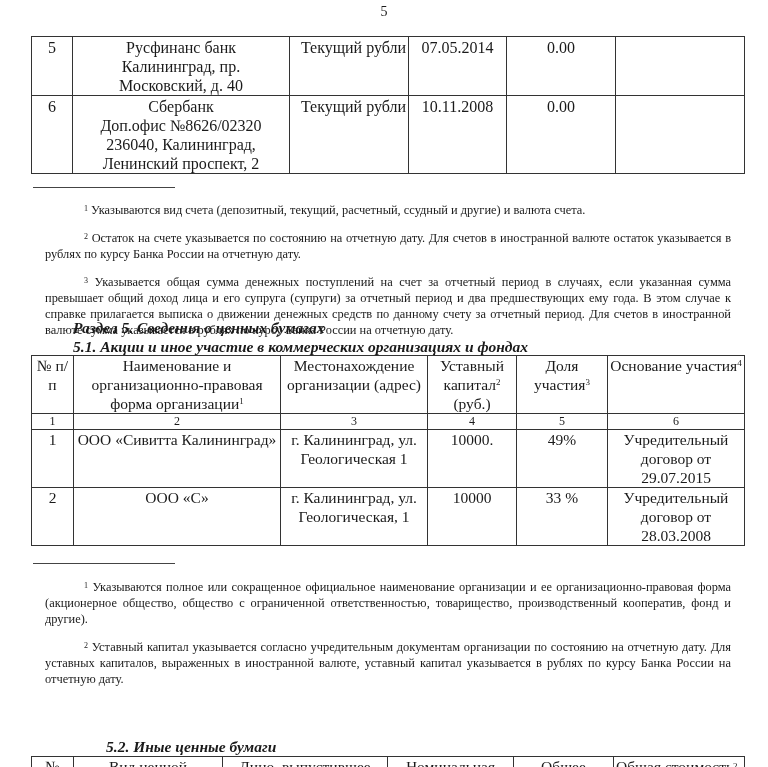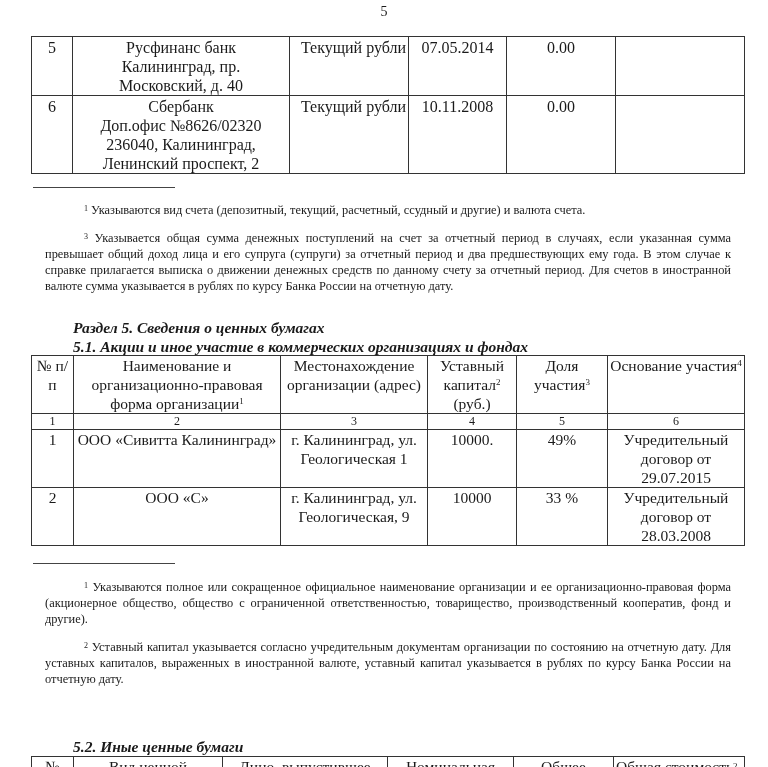--- a/index.html
+++ b/index.html
@@ -75,20 +75,21 @@
     <td>10.11.2008</td>
     <td>0.00</td>
     <td></td>
   </tr>
 </tbody>
   </table>
 
 <div class="abs sep" style="top:187px;"></div>
 <div class="abs fn" style="top:190px;">
   <p><sup>1</sup> <span>Указываются вид счета (депозитный, текущий, расчетный, ссудный и другие) и валюта счета.</span></p>
+  <p><sup>2</sup> <span>Остаток на счете указывается по состоянию на отчетную дату. Для счетов в иностранной валюте остаток указывается в рублях по курсу Банка России на отчетную дату.</span></p>
   <p style="margin-top:3px;"><sup>3</sup> <span>Указывается общая сумма денежных поступлений на счет за отчетный период в случаях, если указанная сумма превышает общий доход лица и его супруга (супруги) за отчетный период и два предшествующих ему года. В этом случае к справке прилагается выписка о движении денежных средств по данному счету за отчетный период. Для счетов в иностранной валюте сумма указывается в рублях по курсу Банка России на отчетную дату.</span></p>
 </div>
 
 <div class="abs h" style="top:318px;">Раздел 5. Сведения о ценных бумагах</div>
 <div class="abs h" style="top:337px;">5.1. Акции и иное участие в коммерческих организациях и фондах</div>
 
 <table class="t2">
   <colgroup>
     <col style="width:42px">
       <col style="width:207px">
@@ -118,35 +119,35 @@
     <td>1</td>
     <td>ООО «Сивитта Калининград»</td>
     <td>г. Калининград, ул. Геологическая 1</td>
     <td>10000.</td>
     <td>49%</td>
     <td style="padding:0 14px;">Учредительный договор от 29.07.2015</td>
   </tr>
   <tr class="row">
     <td>2</td>
     <td>ООО «С»</td>
-    <td>г. Калининград, ул. Геологическая, 9</td>
+    <td>г. Калининград, ул. Геологическая, 1</td>
     <td>10000</td>
     <td>33 %</td>
     <td style="padding:0 14px;margin-top:26px;">Учредительный договор от 28.03.2008</td>
   </tr>
 </tbody>
   </table>
 
 <div class="abs sep" style="top:563px;"></div>
 <div class="abs fn" style="top:567px;">
   <p><sup>1</sup> <span>Указываются полное или сокращенное официальное наименование организации и ее организационно-правовая форма (акционерное общество, общество с ограниченной ответственностью, товарищество, производственный кооператив, фонд и другие).</span></p>
   <p><sup>2</sup> <span>Уставный капитал указывается согласно учредительным документам организации по состоянию на отчетную дату. Для уставных капиталов, выраженных в иностранной валюте, уставный капитал указывается в рублях по курсу Банка России на отчетную дату.</span></p>
 </div>
 
-<div class="abs h" style="top:737px;">5.2. Иные ценные бумаги</div>
+<div class="abs h" style="top:737px;margin-left:33px;">5.2. Иные ценные бумаги</div>
 <table class="t3">
   <colgroup>
     <col style="width:42px">
       <col style="width:149px">
       <col style="width:165px">
       <col style="width:126px">
       <col style="width:100px">
       <col style="width:131px">
   </colgroup>
   <tbody>

